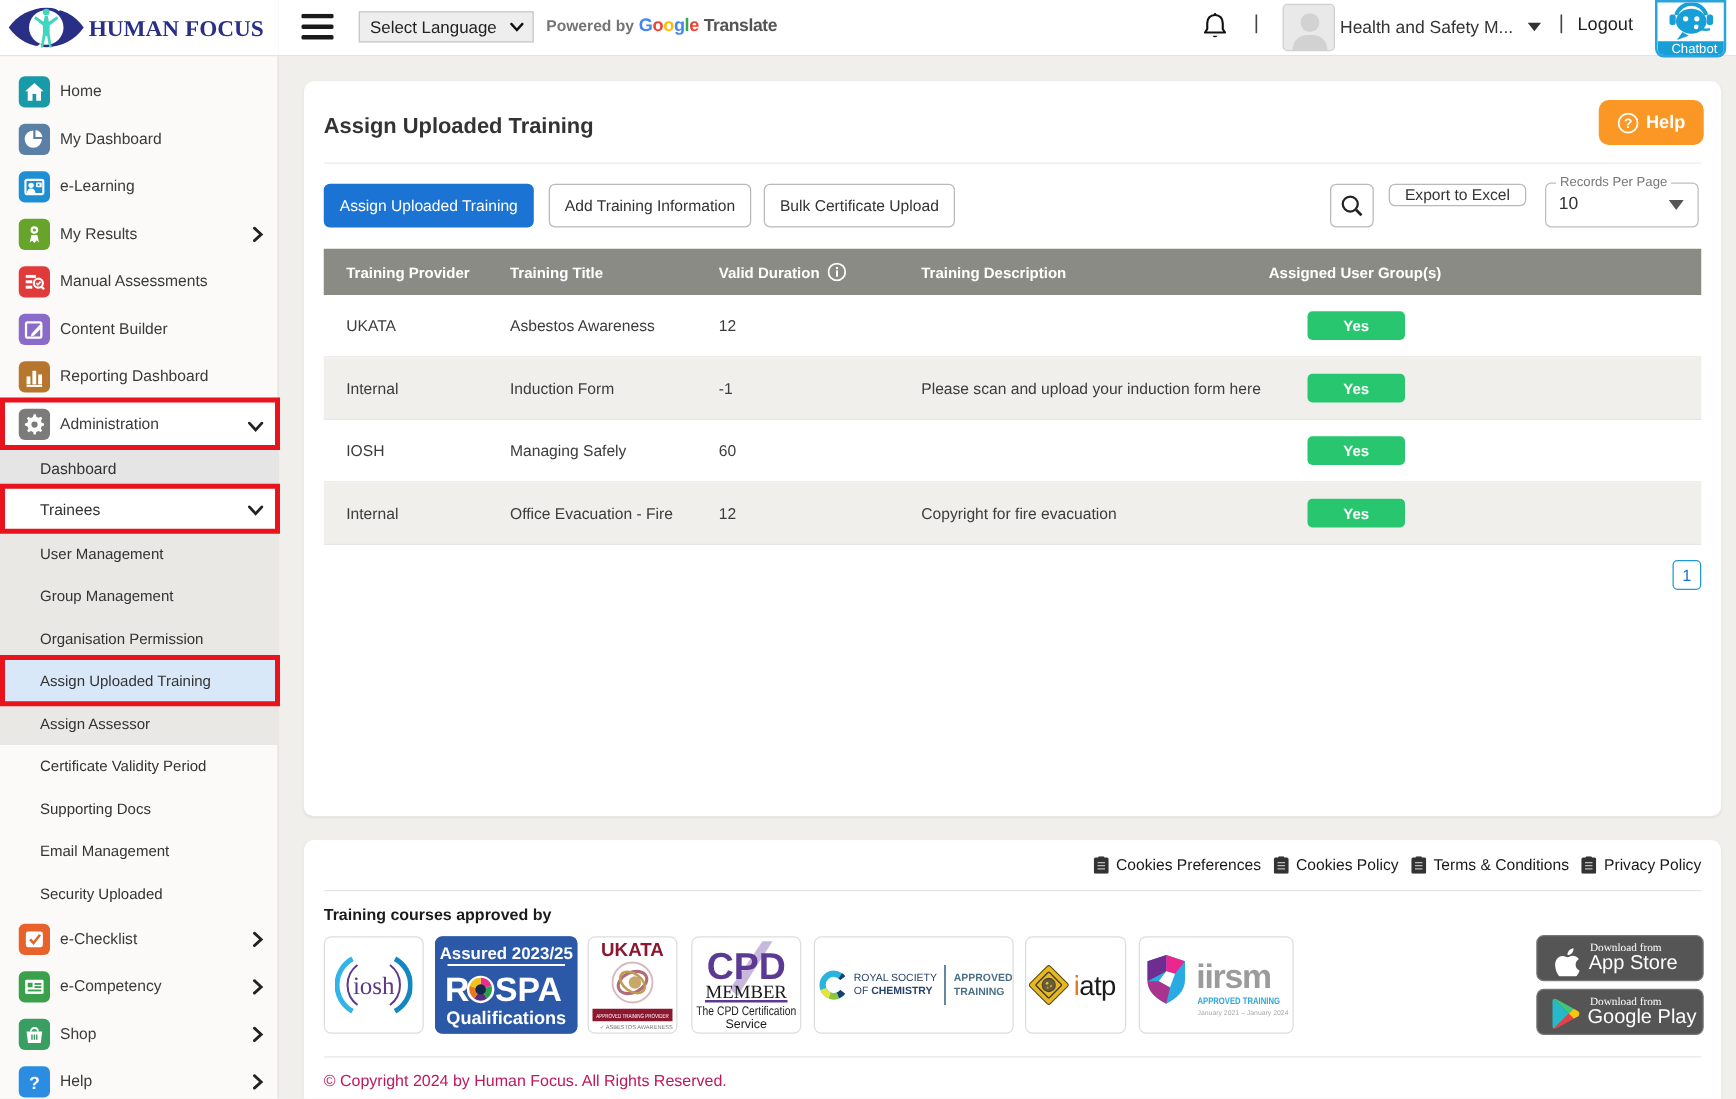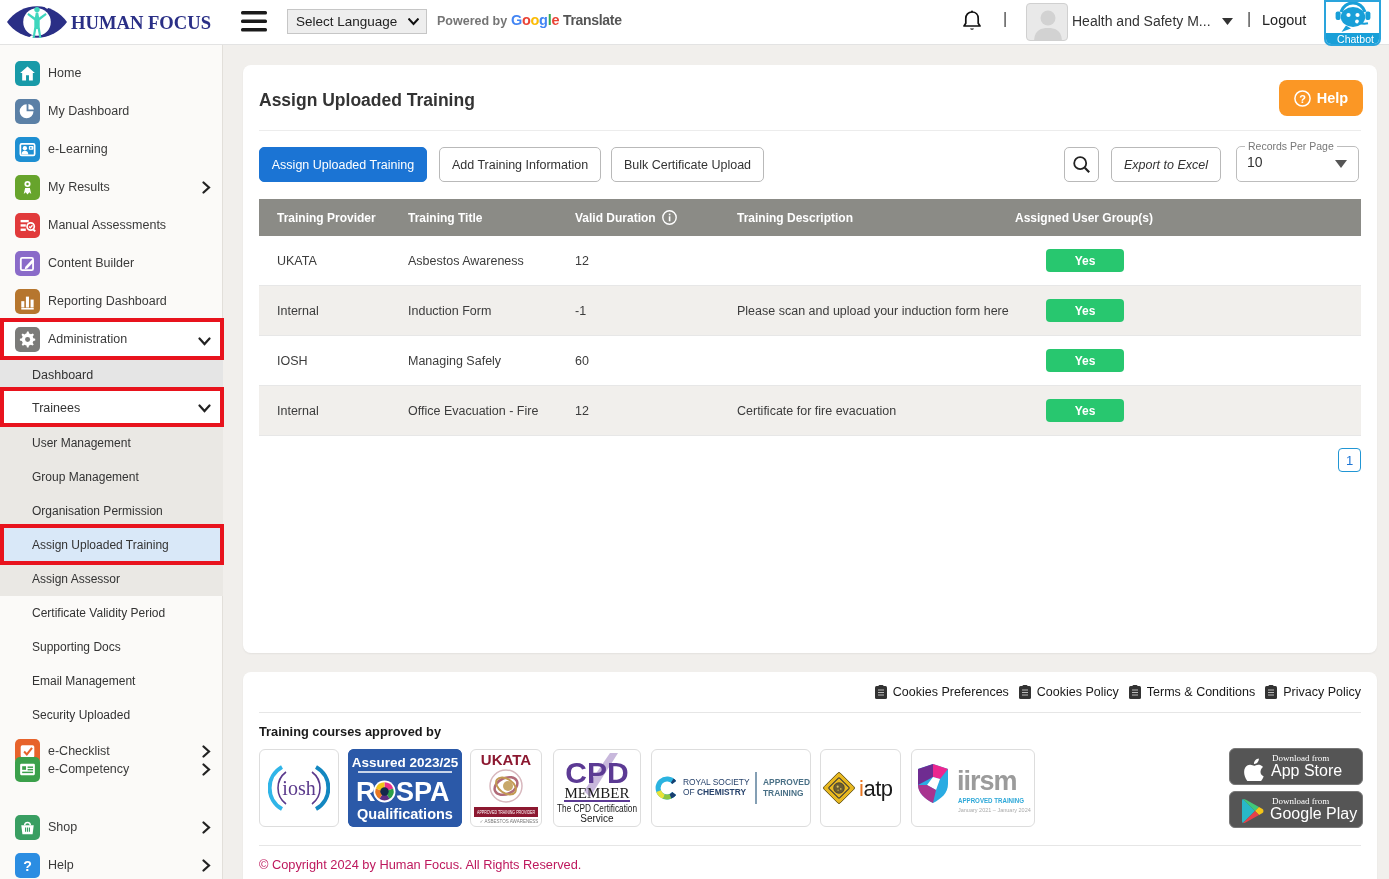--- a/index.html
+++ b/index.html
@@ -178,21 +178,21 @@
             <svg width="15" height="15" viewBox="0 0 15 15">
               <rect x="1.5" y="2" width="12" height="11" rx="1.5" fill="#fff"></rect>
               <path d="M4.5 7.5 l2.4 2.6 L11.5 4.2" stroke="#e7632b" stroke-width="1.8" fill="none"></path>
             </svg>
           </span>
           <span class="mi-label">e-Checklist</span>
           <svg class="chev-r" style="top:13px" width="9" height="13" viewBox="0 0 9 13">
             <path d="M1.5 1.5 L7 6.5 L1.5 11.5" stroke="#222" stroke-width="2.2" fill="none" stroke-linecap="round"></path>
           </svg>
         </div>
-<div class="menu-item" style="top:750px">
+<div class="menu-item" style="top:770px">
           <span class="mi-icon" style="background:#3ba04b">
             <svg width="15" height="15" viewBox="0 0 15 15">
               <rect x="1" y="2.5" width="13" height="10" rx="1" fill="#fff"></rect>
               <rect x="2.8" y="4.6" width="3.4" height="3.2" fill="#3ba04b"></rect>
               <rect x="7.6" y="4.8" width="4.8" height="1.3" fill="#3ba04b"></rect>
               <rect x="7.6" y="7" width="4.8" height="1.3" fill="#3ba04b"></rect>
               <rect x="2.8" y="9.4" width="9.6" height="1.3" fill="#3ba04b"></rect>
             </svg>
           </span>
           <span class="mi-label">e-Competency</span>
@@ -301,21 +301,21 @@
   <div class="btn btn-blue abs" style="left:16px;top:82px;width:168px;height:35px;">Assign Uploaded Training</div>
   <div class="btn abs" style="left:196px;top:82px;width:162px;height:35px;">Add Training Information</div>
   <div class="btn abs" style="left:368px;top:82px;width:153px;height:35px;">Bulk Certificate Upload</div>
 
   <div class="btn abs" style="left:821px;top:82px;width:35px;height:35px;">
     <svg width="19" height="19" viewBox="0 0 19 19">
           <circle cx="8.2" cy="8.2" r="6" fill="none" stroke="#222" stroke-width="1.8"></circle>
           <path d="M12.8 12.8 L17.2 17.2" stroke="#222" stroke-width="2.2"></path>
         </svg>
   </div>
-  <div class="btn abs" style="left:868px;top:82px;width:110px;height:35px;font-style:italic;">Export to Excel</div>
+  <div class="btn abs" style="left:868px;top:82px;width:110px;height:18px;">Export to Excel</div>
   <div class="abs" style="left:993px;top:75px;width:123px;height:42px;">
     <fieldset style="border:1px solid #bdbdbd;border-radius:5px;width:123px;height:42px;padding:0;">
       <legend style="font-size:10.5px;color:#777;margin-left:8px;padding:0 3px;">Records Per Page</legend>
       <span style="font-size:14px;color:#333;margin-left:10px;display:block;margin-top:2px;">10</span>
       <svg style="position:absolute;right:12px;top:20px;" width="12" height="8" viewBox="0 0 12 8">
             <path d="M0 0 L12 0 L6 8 Z" fill="#555"></path>
           </svg>
     </fieldset>
   </div>
 
@@ -349,21 +349,21 @@
       <span class="c1">IOSH</span>
           <span class="c2">Managing Safely</span>
           <span class="c3">60</span>
           <span class="c4"></span>
           <span class="yes">Yes</span>
     </div>
     <div class="trow" style="background:#f1efec;">
       <span class="c1">Internal</span>
           <span class="c2">Office Evacuation - Fire</span>
           <span class="c3">12</span>
-          <span class="c4">Certificate for fire evacuation</span>
+          <span class="c4">Copyright for fire evacuation</span>
           <span class="yes">Yes</span>
     </div>
   </div>
 
   <div class="abs" style="left:1095px;top:383px;width:23px;height:24px;border:1px solid #2196d4;border-radius:4px;color:#1b74d4;font-size:13px;display:flex;align-items:center;justify-content:center;">1</div>
 </div>
 
 <div class="card" id="footcard" style="left:243px;top:672px;width:1134px;height:214px;border-radius:8px 8px 0 0;font-size:13px;color:#1a1a1a;">
 
   <div class="abs" style="top:13px;right:16px;display:flex;align-items:center;font-size:12.5px;">

